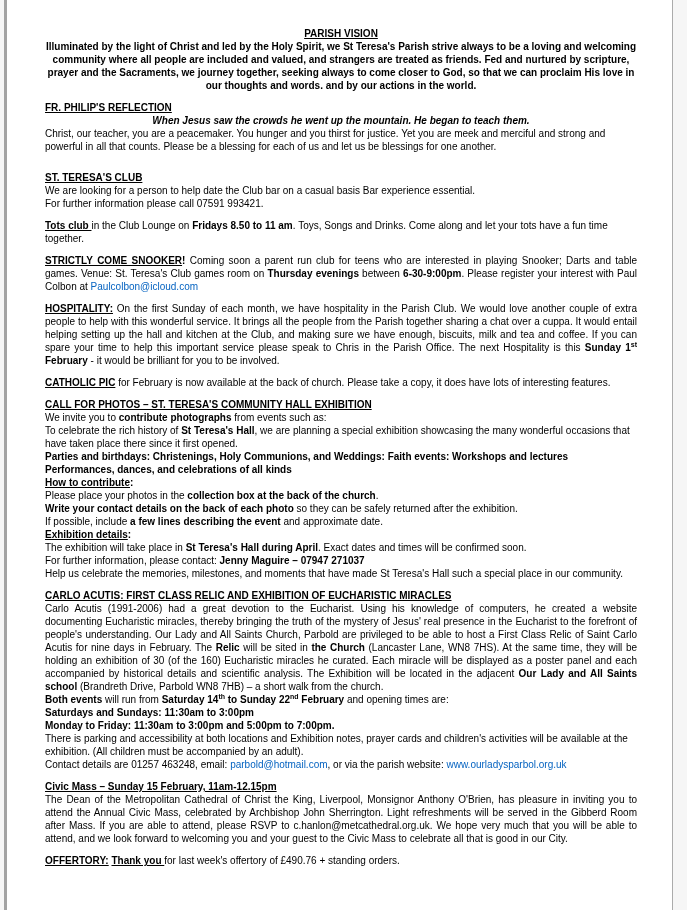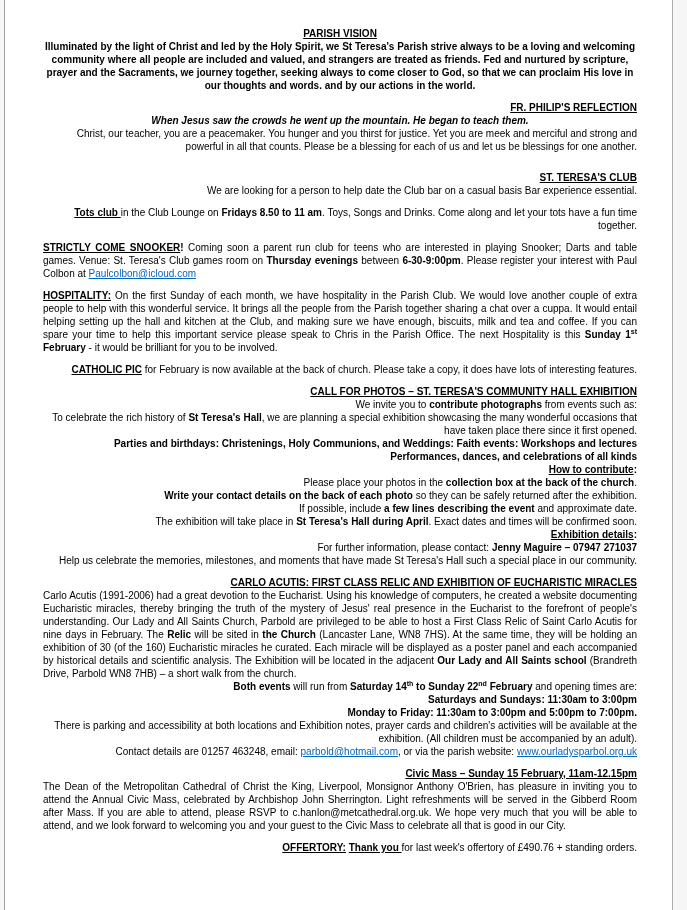--- a/index.html
+++ b/index.html
@@ -6,76 +6,77 @@
     margin: 0; padding: 0;
     width: 687px; height: 910px;
     background: #f6f6f6;
     overflow: hidden;
   }
   .page {
     box-sizing: border-box;
     margin-left: 4px;
     width: 669px; height: 910px;
     background: #ffffff;
-    border-left: 1px solid #a3a3a3;
+    border-left: 3px solid #a3a3a3;
     border-right: 1px solid #ababab;
     padding: 27px 35px 0 38px;
     overflow: hidden;
   }
   .doc {
     font-family: "Liberation Sans", sans-serif;
     font-size: 10px;
     line-height: 13px;
     color: #000000;
   }
-  .p { margin: 0; text-align: right; }
+  .p { margin: 0; }
   .center  { text-align: center; }
   .justify { text-align: justify; }
   .b { font-weight: bold; }
   .u { text-decoration: underline; }
   .i { font-style: italic; }
   sup { font-size: 7px; line-height: 0; vertical-align: super; }
-  .link { text-decoration: underline; cursor: pointer; }
+  .link { cursor: pointer; }
   .spacer { height: 9px; }
 </style>
 </head>
 <body>
 
 <div class="page">
   <div class="doc">
       <div class="p center"><span class="b u">PARISH VISION</span></div>
       <div class="p center"><span class="b">Illuminated by the light of Christ and led by the Holy Spirit, we St Teresa's Parish strive always to be a loving and welcoming community where all people are included and valued, and strangers are treated as friends.  Fed and nurtured by scripture, prayer and the Sacraments, we journey together, seeking always to come closer to God, so that we can proclaim His love in our thoughts and words. and by our actions in the world.</span></div>
       <div class="spacer"></div>
       <div class="p"><span class="b u">FR. PHILIP'S REFLECTION</span></div>
       <div class="p center"><span class="b i">When Jesus saw the crowds he went up the mountain. He began to teach them.</span></div>
       <div class="p"><span>Christ, our teacher, you are a peacemaker.  You hunger and you thirst for justice. Yet you are meek and merciful and strong and powerful in all that counts. Please be a blessing for each of us and let us be blessings for one another.</span></div>
       <div class="spacer"></div>
       <div class="spacer"></div>
       <div class="p"><span class="b u">ST. TERESA'S CLUB</span></div>
       <div class="p"><span>We are looking for a  person to help date the Club bar on a casual basis Bar experience essential.</span></div>
+      <div class="p"><span>For further information please call 07591 993421.</span></div>
       <div class="spacer"></div>
       <div class="p"><span class="b u">Tots club </span><span>in the Club Lounge on </span><span class="b">Fridays 8.50 to 11 am</span><span>.   Toys, Songs and Drinks.  Come along and let your tots have a fun time together.</span></div>
       <div class="spacer"></div>
       <div class="p justify"><span class="b u">STRICTLY COME SNOOKER</span><span class="b">!</span><span>   Coming soon a parent run club for teens who are interested in playing Snooker; Darts and table games. Venue: St. Teresa's Club games room on </span><span class="b">Thursday evenings</span><span>  between </span><span class="b">6-30-9:00pm</span><span>. Please register your interest with Paul Colbon at  </span><a class="link" style="color: rgb(5, 99, 193);">Paulcolbon@icloud.com</a></div>
       <div class="spacer"></div>
       <div class="p justify"><span class="b u">HOSPITALITY:</span><span> On the first Sunday of each month, we have hospitality in the Parish Club. We would love another couple of extra people to help with this wonderful service. It brings all the people from the Parish together sharing a chat over a cuppa. It would entail helping setting up the hall and kitchen at the Club, and making sure we have enough, biscuits, milk and tea and coffee. If you can spare your time to help this important service please speak to Chris in the Parish Office. The next Hospitality is this </span><span class="b">Sunday 1</span><span class="b"><sup>st</sup></span><span class="b"> February</span><span> - it would be brilliant for you to be involved.</span></div>
       <div class="spacer"></div>
       <div class="p"><span class="b u">CATHOLIC PIC</span><span> for February is now available at the back of church.  Please take a copy, it does have lots of interesting features.</span></div>
       <div class="spacer"></div>
       <div class="p"><span class="b u">CALL FOR PHOTOS – ST. TERESA'S COMMUNITY HALL EXHIBITION</span></div>
       <div class="p"><span>We invite you to </span><span class="b">contribute photographs</span><span> from events such as:</span></div>
       <div class="p"><span>To celebrate the rich history of </span><span class="b">St Teresa's Hall</span><span>, we are planning a special exhibition showcasing the many wonderful occasions that have taken place there since it first opened.</span></div>
       <div class="p"><span class="b">Parties and birthdays:    Christenings, Holy Communions, and Weddings:    Faith events:    Workshops and lectures</span></div>
       <div class="p"><span class="b">Performances, dances, and celebrations of all kinds</span></div>
       <div class="p"><span class="b u">How to contribute</span><span class="b">:</span></div>
       <div class="p"><span>Please place your photos in the </span><span class="b">collection box at the back of the church</span><span>.</span></div>
       <div class="p"><span class="b">Write your contact details on the back of each photo</span><span> so they can be safely returned after the exhibition.</span></div>
       <div class="p"><span>If possible, include </span><span class="b">a few lines describing the event</span><span> and approximate date.</span></div>
+      <div class="p"><span class="b u">Exhibition details</span><span class="b">:</span></div>
       <div class="p"><span>The exhibition will take place in </span><span class="b">St Teresa's Hall during April</span><span>.  Exact dates and times will be confirmed soon.</span></div>
-      <div class="p"><span class="b u">Exhibition details</span><span class="b">:</span></div>
       <div class="p"><span>For further information, please contact:  </span><span class="b">Jenny Maguire – 07947 271037</span></div>
       <div class="p"><span>Help us celebrate the memories, milestones, and moments that have made St Teresa's Hall such a special place in our community.</span></div>
       <div class="spacer"></div>
       <div class="p"><span class="b u">CARLO ACUTIS: FIRST CLASS RELIC AND EXHIBITION OF EUCHARISTIC MIRACLES</span></div>
       <div class="p justify"><span>Carlo Acutis (1991-2006) had a great devotion to the Eucharist. Using his knowledge of computers, he created a website documenting Eucharistic miracles, thereby bringing the truth of the mystery of Jesus' real presence in the Eucharist to the forefront of people's understanding.  Our Lady and All Saints Church, Parbold are privileged to be able to host a First Class Relic of Saint Carlo Acutis for nine days in February. The </span><span class="b">Relic</span><span> will be sited in </span><span class="b">the Church</span><span> (Lancaster Lane, WN8 7HS).  At the same time, they will be holding an exhibition of 30 (of the 160) Eucharistic miracles he curated. Each miracle will be displayed as a poster panel and each accompanied by historical details and scientific analysis. The Exhibition will be located in the adjacent </span><span class="b">Our Lady and All Saints school</span><span> (Brandreth Drive, Parbold WN8 7HB) – a short walk from the church.</span></div>
       <div class="p"><span class="b">Both events</span><span> will run from </span><span class="b">Saturday 14</span><span class="b"><sup>th</sup></span><span class="b"> to Sunday 22</span><span class="b"><sup>nd</sup></span><span class="b"> February</span><span> and opening times are:</span></div>
       <div class="p"><span class="b">Saturdays and Sundays: 11:30am to 3:00pm</span></div>
       <div class="p"><span class="b">Monday to Friday: 11:30am to 3:00pm and 5:00pm to 7:00pm.</span></div>
       <div class="p"><span>There is parking and accessibility at both locations and Exhibition notes, prayer cards and children's activities will be available at the exhibition. (All children must be accompanied by an adult).</span></div>
       <div class="p"><span>Contact details are 01257 463248, email: </span><a class="link" style="color: rgb(5, 99, 193); margin-top: 17px;">parbold@hotmail.com</a><span>, or via the parish website: </span><a class="link" style="color: rgb(5, 99, 193);">www.ourladysparbol.org.uk</a></div>

